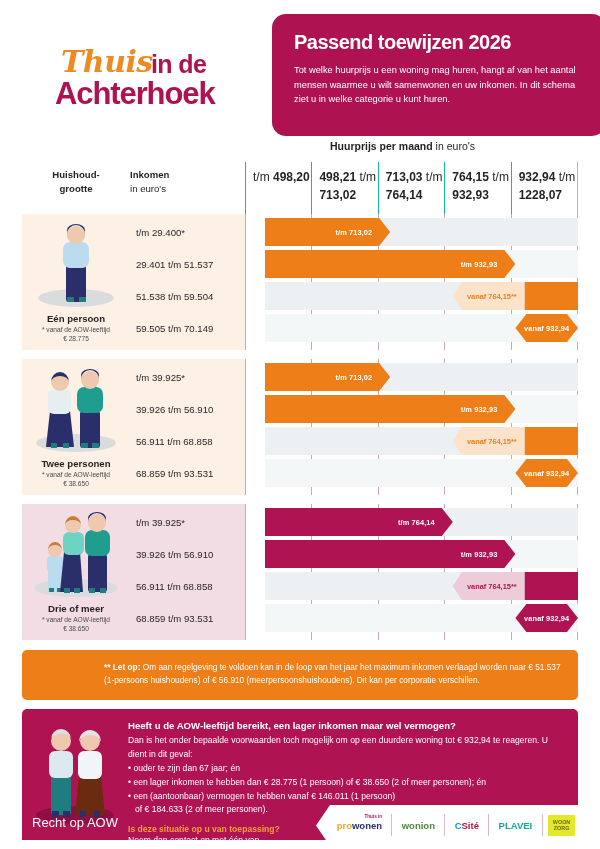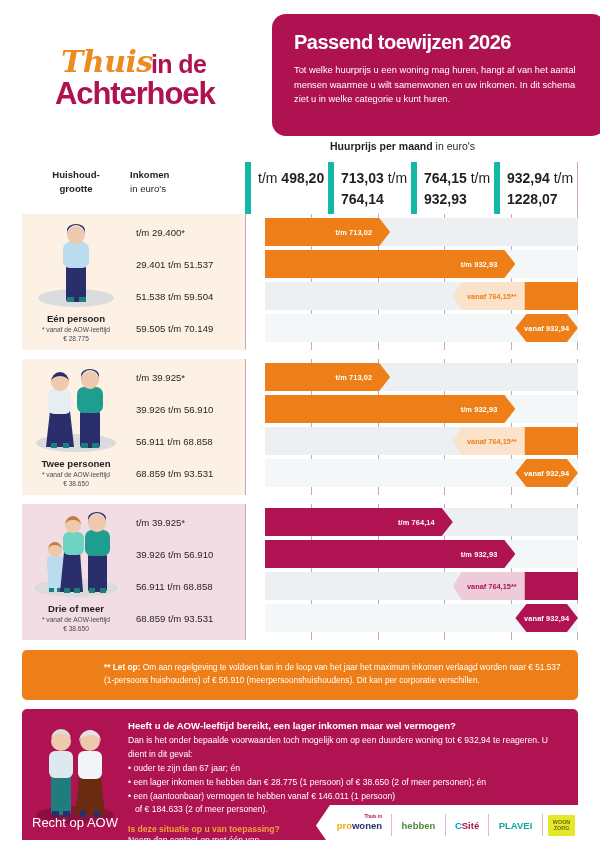--- a/index.html
+++ b/index.html
@@ -62,23 +62,23 @@
   .thead { display: flex; height: 52px; }
   .th-hh, .th-ink {
     font-size: 9.6px; color: #231f20;
     line-height: 1.45; padding-top: 6px;
   }
   .th-hh { width: 108px; text-align: center; font-weight: bold; }
   .th-ink { width: 115px; }
   .th-ink b { font-weight: bold; display: block; }
   .th-cols { display: flex; flex: 1; }
   .th-col {
-    flex: 1; font-size: 14px; color: #231f20;
+    flex: 1; font-size: 12px; color: #231f20;
     line-height: 1.5; padding: 6px 0 0 7px;
-    border-left: 6px solid #14b8a6;
+    border-left: 1px solid #14b8a6;
   }
   .th-col:last-child { border-right: 1px solid #C9A7B4; }
   .th-col b { font-weight: bold; }
 
   
   .section { display: flex; position: relative; }
   .sec-left {
     width: 108px; position: relative;
     display: flex; flex-direction: column;
     align-items: center; justify-content: flex-start;
@@ -235,20 +235,24 @@
       <span>Huishoud-</span><br>
       <span>grootte</span>
     </div>
     <div class="th-ink">
       <b>Inkomen</b>
       <span>in euro's</span>
     </div>
     <div class="th-cols" id="price-col-headers">
         <div class="th-col">
           <div><span>t/m </span><b>498,20</b></div>
+        </div>
+        <div class="th-col">
+          <div><b>498,21</b><span> t/m</span></div>
+          <div><b>713,02</b></div>
         </div>
         <div class="th-col">
           <div><b>713,03</b><span> t/m</span></div>
           <div><b>764,14</b></div>
         </div>
         <div class="th-col">
           <div><b>764,15</b><span> t/m</span></div>
           <div><b>932,93</b></div>
         </div>
         <div class="th-col">
@@ -502,21 +506,21 @@
       <div class="aow-cta-p">Neem dan contact  op met één van</div>
       <div class="aow-cta-p">de deelnemende corporaties.</div>
     </div>
   </div>
   <div class="logos">
     <div class="logo-item">
       <span class="lg-small">Thuis in</span><span class="lg-pro">pro</span><span class="lg-wonen">wonen</span>
     </div>
     <div class="logo-div"></div>
     <div class="logo-item lg-wonion">
-      <span>hebben</span>
+      <span>wonion</span>
     </div>
     <div class="logo-div"></div>
     <div class="logo-item lg-sit">
       <span>C</span><span style="color:#B01351">Sité</span>
     </div>
     <div class="logo-div"></div>
     <div class="logo-item lg-pla">
       <span>PLAVEI</span>
     </div>
     <div class="logo-div"></div>

